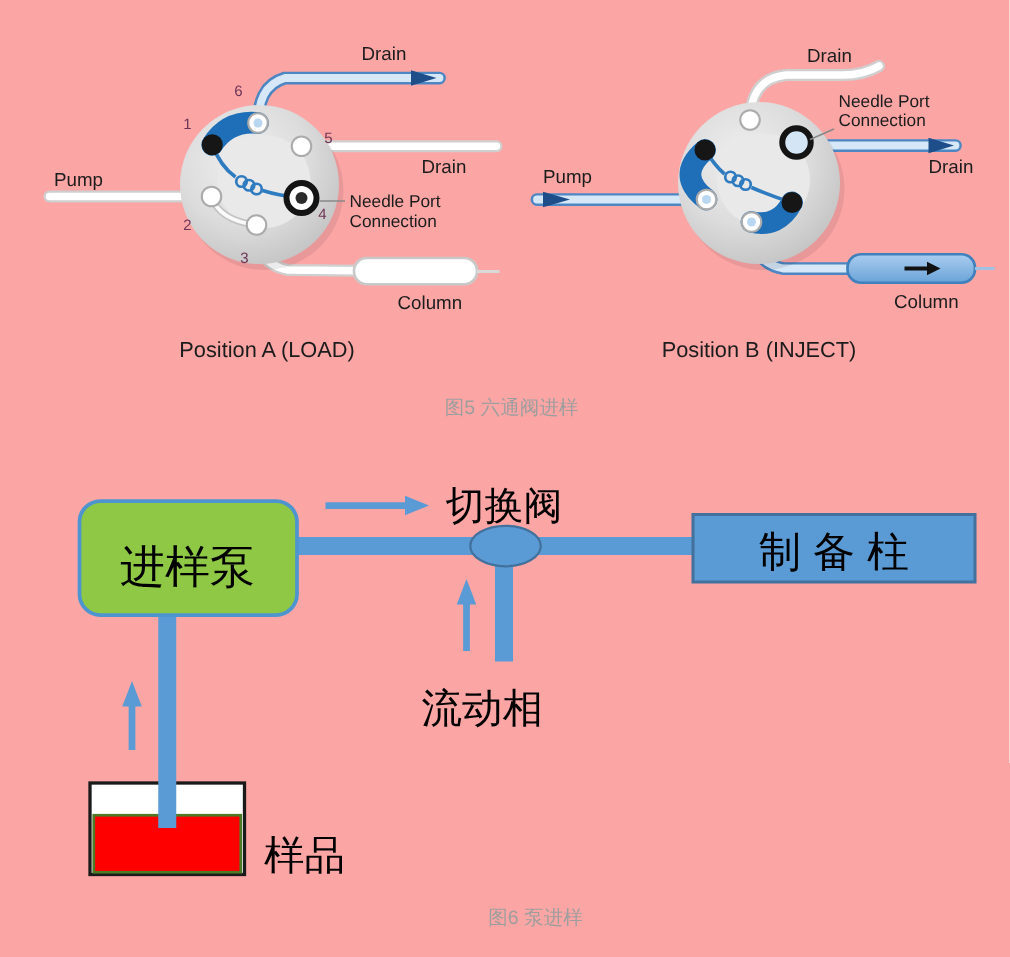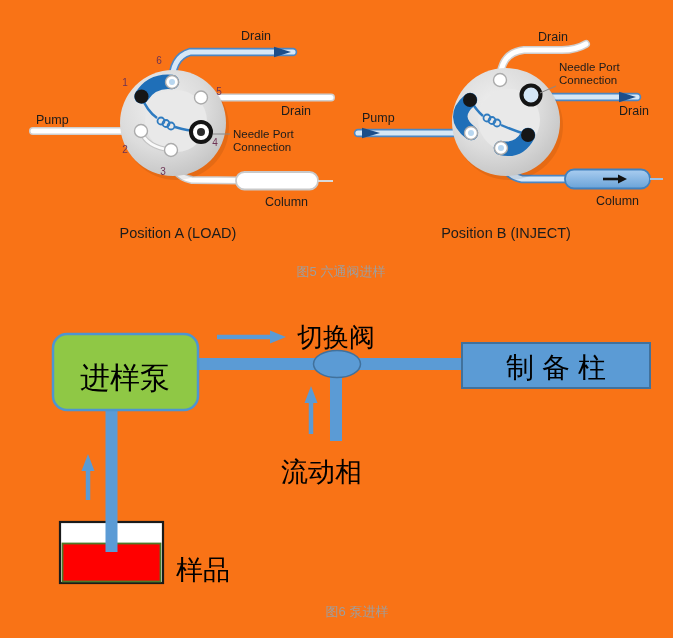--- a/index.html
+++ b/index.html
@@ -1,16 +1,16 @@
 <!DOCTYPE html>
 <html><head>
 <meta charset="utf-8">
 <style>
   html,body{margin:0;padding:0;background:#ffffff;}
-  .page{position:relative;width:673px;height:638px;background:#f97316;overflow:hidden;
+  .page{position:relative;width:673px;height:638px;background:#fca5a5;overflow:hidden;
         font-family:"Liberation Sans",sans-serif;}
   svg{display:block;}
   
   .tube-b-border{fill:none;stroke:#4c86c3;stroke-width:8.5;stroke-linecap:round}
   .tube-b-fill{fill:none;stroke:#d6e7f7;stroke-width:5.2;stroke-linecap:round}
   .tube-w-border{fill:none;stroke:#cfcfcf;stroke-width:8;stroke-linecap:round}
   .tube-w-fill{fill:none;stroke:#ffffff;stroke-width:5;stroke-linecap:round}
   .arrow-dark{fill:#1d4e89}
   .port-white{fill:#ffffff;stroke:#ababab;stroke-width:1.4}
   .port-black{fill:#161616}

